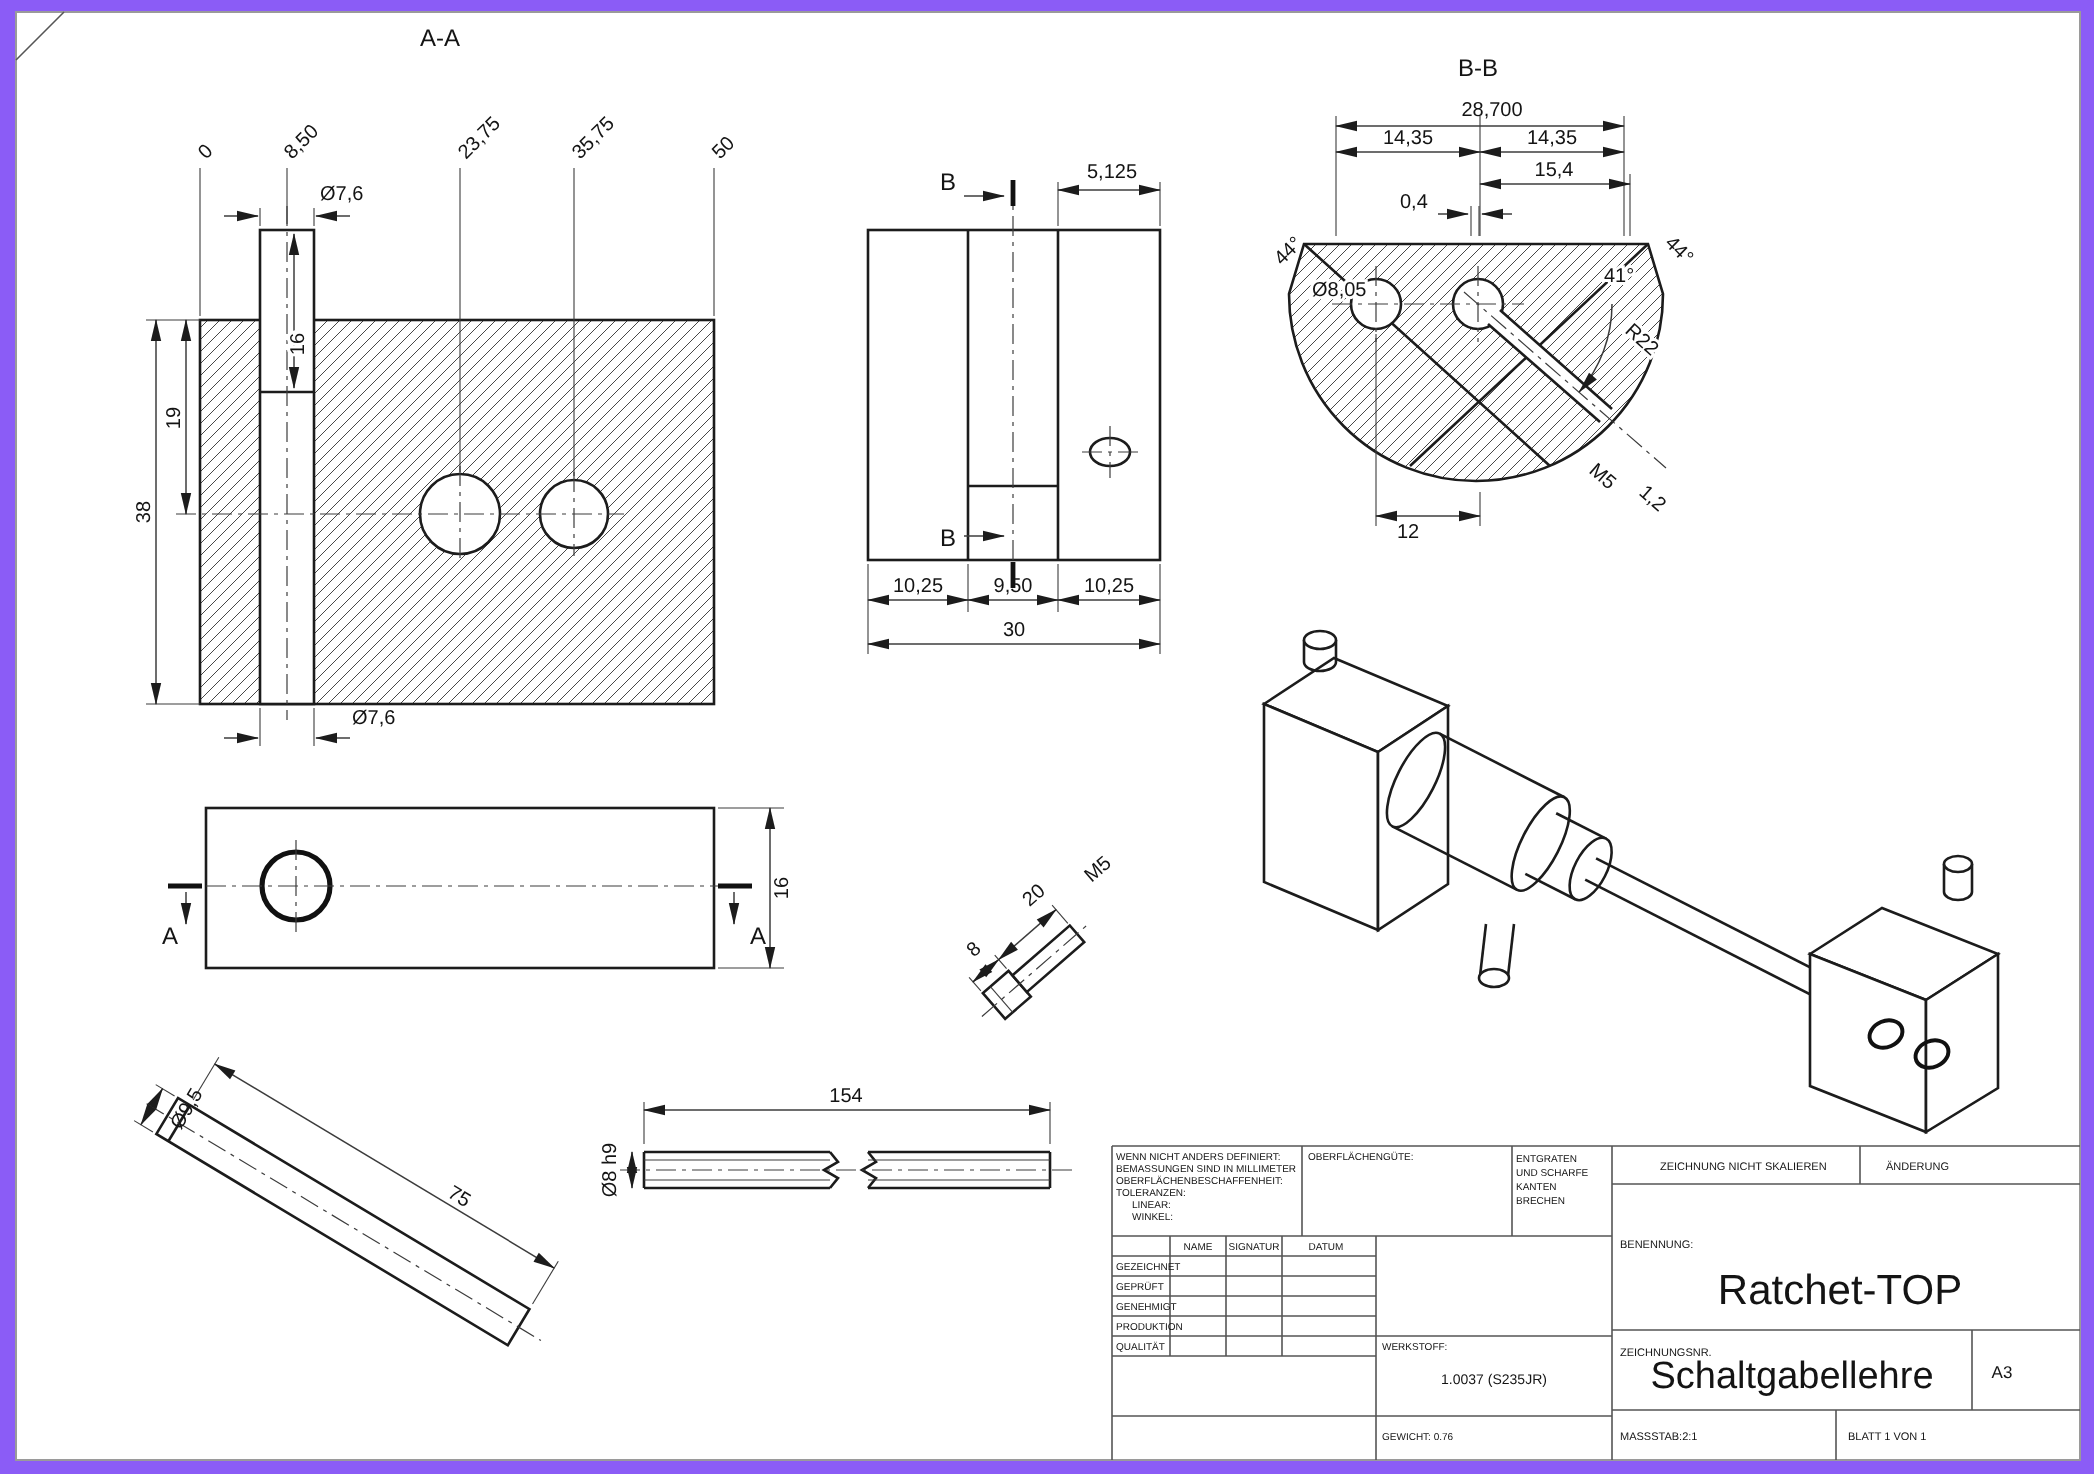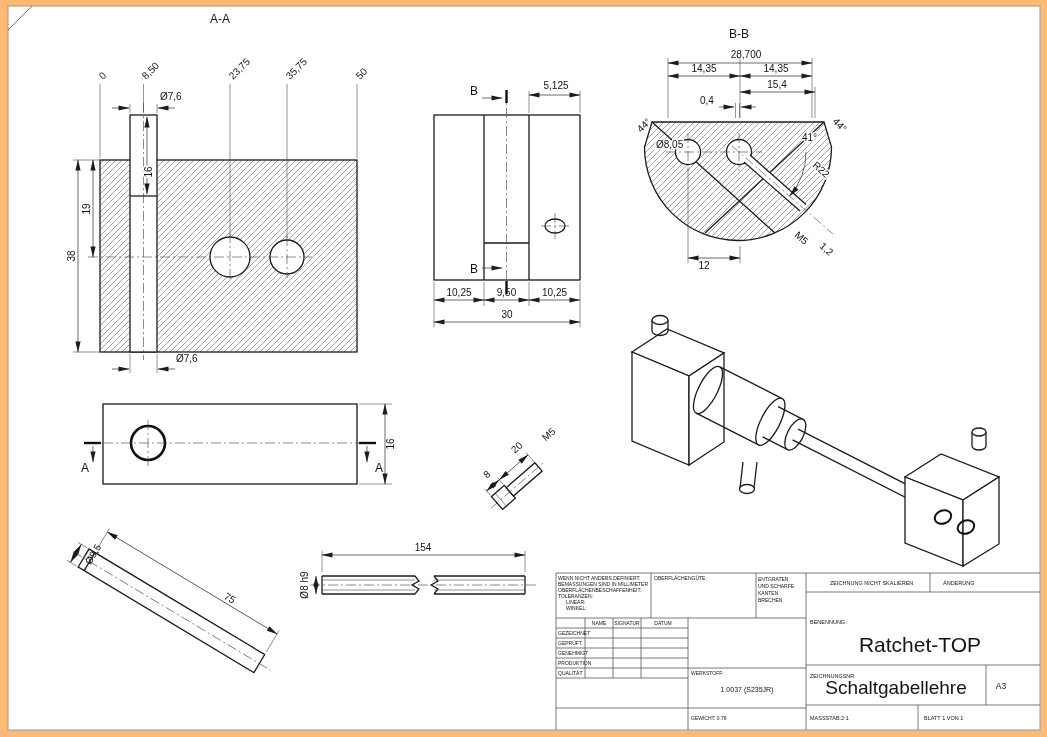--- a/index.html
+++ b/index.html
@@ -1,16 +1,16 @@
 <!DOCTYPE html>
 <html><head>
 <meta charset="utf-8">
 <style>
   html,body{margin:0;padding:0;background:#ffffff;}
-  .stage{width:1047px;height:737px;position:relative;background:#fdba74;}
+  .stage{width:1047px;height:737px;position:relative;background:#8b5cf6;}
   svg text{font-family:"Liberation Sans",sans-serif;fill:#141414;}
   .ol  {fill:#fff;stroke:#1c1c1c;stroke-width:1.3;}
   .olh {fill:url(#hatch);stroke:#1c1c1c;stroke-width:1.3;}
   .ln  {fill:none;stroke:#1c1c1c;stroke-width:1.3;}
   .thn {fill:none;stroke:#3c3c3c;stroke-width:0.55;}
   .dim {fill:none;stroke:#3c3c3c;stroke-width:0.75;}
   .cl  {fill:none;stroke:#3c3c3c;stroke-width:0.6;stroke-dasharray:10 3 2 3;}
   .thk {fill:none;stroke:#111;stroke-width:2.4;}
   .tbl {fill:none;stroke:#555;stroke-width:0.8;}
   .brd {fill:#fff;stroke:#9a9a9a;stroke-width:1;}

